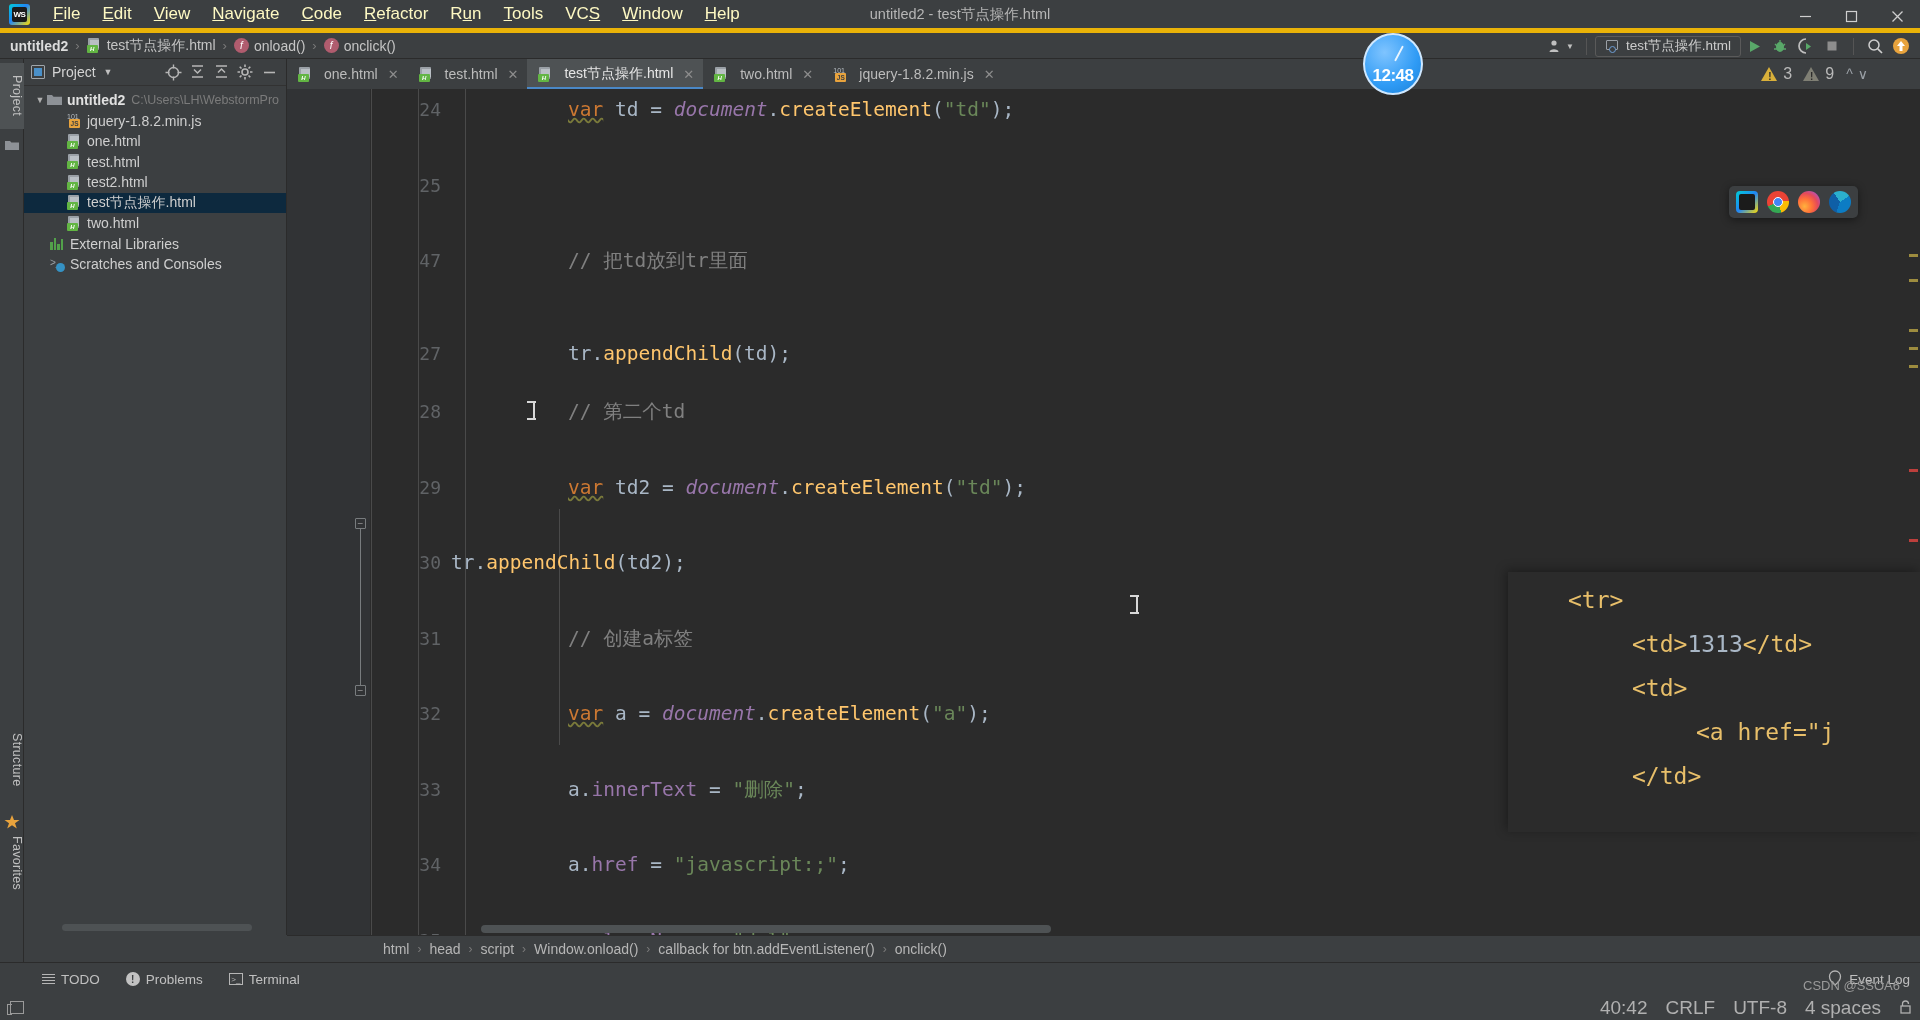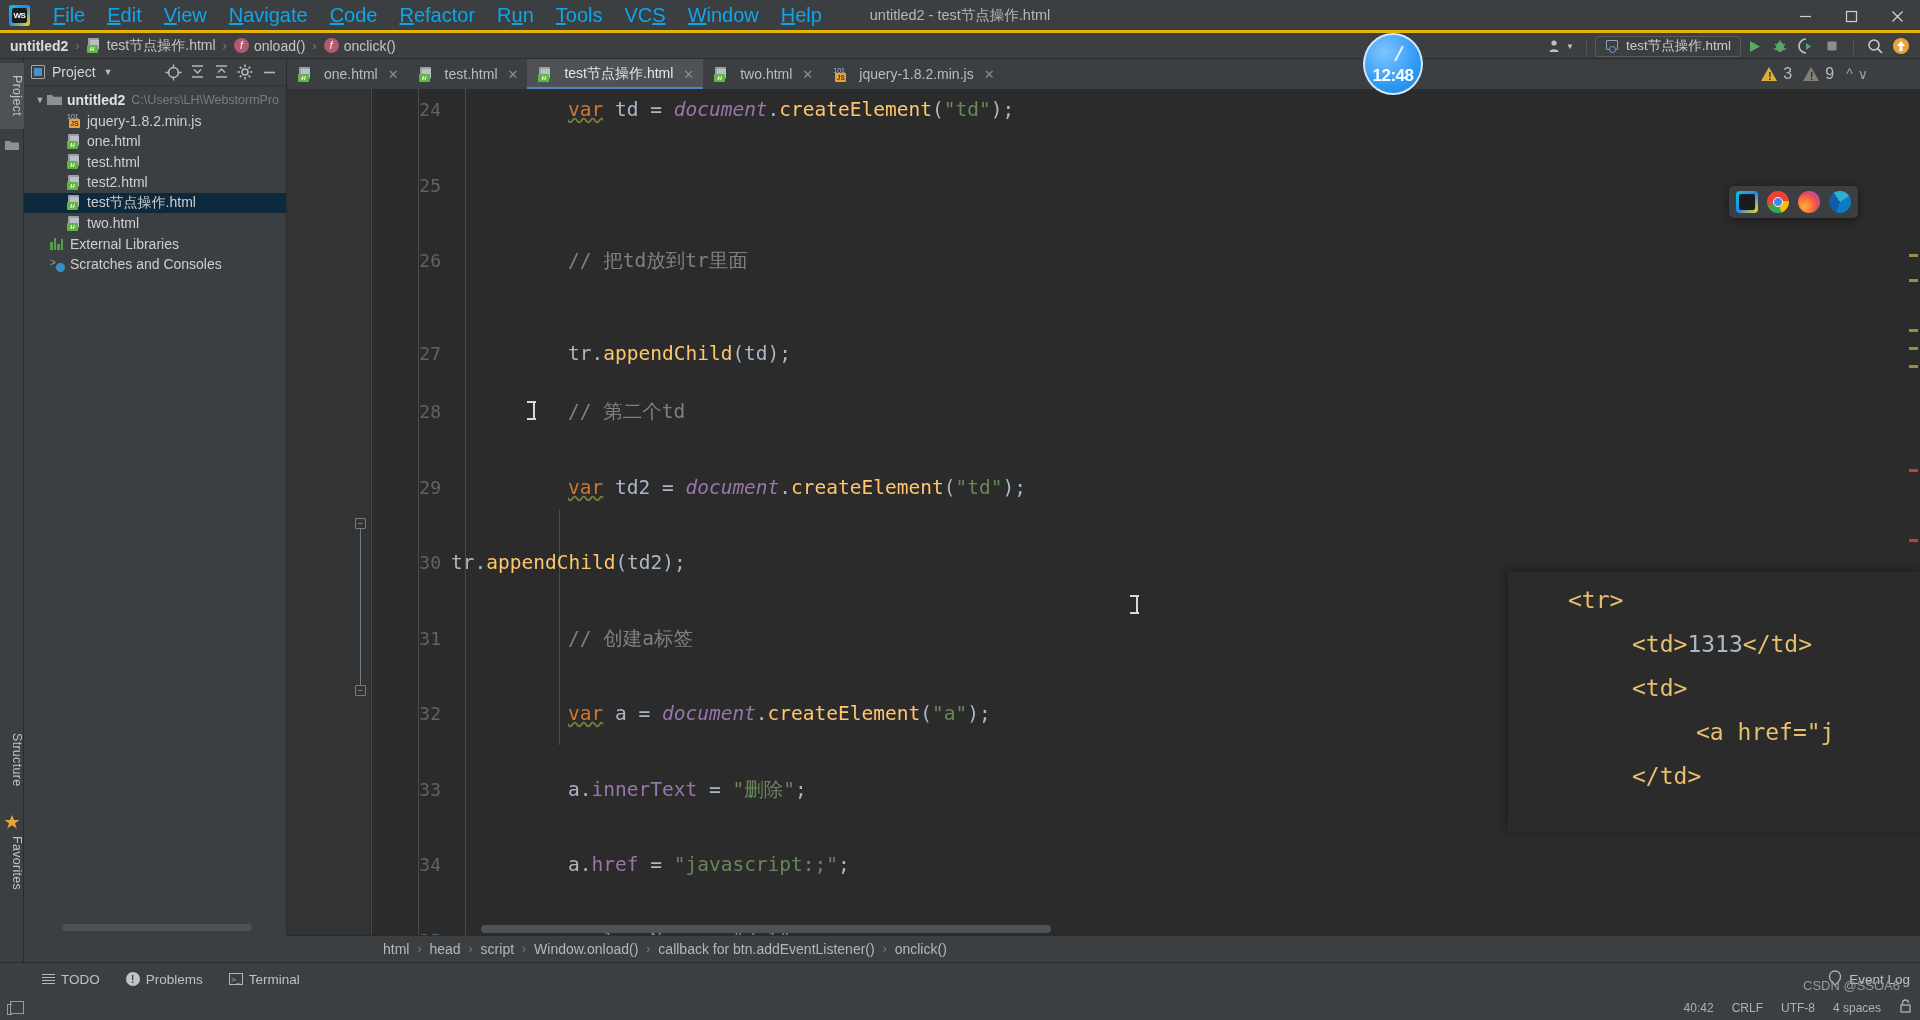--- a/index.html
+++ b/index.html
@@ -9,39 +9,39 @@
     font-family: "Liberation Sans", sans-serif;
     overflow: hidden;
     color: #bbbbbb;
   }
   .app { position: relative; width: 1920px; height: 1020px; background: #3c3f41; }
 
   
   .titlebar {
     position: absolute; top: 0; left: 0; width: 1920px; height: 33px;
     background: #3c3f41; display: flex; align-items: center;
-    border-bottom: 3px solid #eab308;
+    border-bottom: 5px solid #eab308;
   }
   .ws-logo {
     width: 21px; height: 21px; margin-left: 9px; margin-right: 13px;
     background: linear-gradient(135deg,#00cdd7 0%,#2086f6 45%,#ffdd00 100%);
     border-radius: 3px; position: relative; flex: none;
   }
   .ws-logo::after {
     content:""; position:absolute; left:3px; top:3px; width:15px; height:15px;
     background:#1b1b1b; border-radius:2px;
   }
   .ws-logo-txt {
     position:absolute; left:0; top:0; width:21px; height:21px;
     font-size:8px; color:#fff; display:flex; align-items:center; justify-content:center;
     font-weight:bold; letter-spacing:-0.5px; z-index:2;
   }
   .menu { display: flex; align-items: center; gap: 2px; }
   .menu-item {
-    font-size: 20px; color: #0ea5e9; padding: 3px 10px; cursor: default;
+    font-size: 17px; color: #fef9c3; padding: 3px 10px; cursor: default;
     white-space: nowrap;
   }
   .menu-item u { text-decoration: underline; }
   .title-center {
     position: absolute; left: 0; width: 1920px; text-align: center;
     font-size: 14.5px; color: #b6b6b6; pointer-events: none;
   }
   .win-controls {
     position: absolute; right: 0; top: 0; height: 33px; display: flex; align-items: center;
   }
@@ -253,21 +253,21 @@
   .sb-right { position:absolute; right:10px; display:flex; align-items:center; gap:7px; font-size:13.5px; color:#c0c0c0;}
   .burger { width:13px;height:11px; display:flex; flex-direction:column; justify-content:space-between; flex:none;}
   .burger i { display:block; height:1.8px; background:#b6b6b6; }
   .prob-ic { width:14px;height:14px;border-radius:50%;background:#c2c2c2;color:#3c3f41;font-size:10px;font-weight:bold;display:flex;align-items:center;justify-content:center;flex:none;}
   .term-ic { width:14px;height:12px;border:1.5px solid #b6b6b6; color:#b6b6b6; font-size:8px; display:flex;align-items:center;justify-content:center; flex:none;}
 
   .bottom-status {
     position:absolute; left:0; top:995px; width:1920px; height:25px;
     background:#3c3f41; display:flex; align-items:center;
   }
-  .bs-right { position:absolute; right:8px; display:flex; align-items:center; gap:18px; font-size:12px; color:#b0b0b0;}
+  .bs-right { position:absolute; right:8px; display:flex; align-items:center; gap:18px; font-size:19px; color:#b0b0b0;}
   .bs-left { margin-left:10px; width:14px;height:13px;border:1.5px solid #9a9a9a; position:relative;}
   .bs-left::after{content:"";position:absolute;left:-4px;top:2px;width:4px;height:9px;border:1.5px solid #9a9a9a;border-right:none;}
 
   .watermark {
     position:absolute; right:20px; top:978px; font-size:13px; color:#9a9a9a; z-index:40;
     font-family:"Liberation Sans", sans-serif;
   }
 
   
   .clock-bubble {
@@ -648,21 +648,21 @@
         <div class="iguide" style="left:188px; top:420px; bottom:190px;"></div>
 
         <div class="code-line" style="top:0;">
           <span class="ln">24</span>
           <span class="code-txt" style="padding-left:197px;"><span class="k sq">var</span><span class="pl"> td = </span><span class="glob">document</span><span class="pl">.</span><span class="fn">createElement</span><span class="pl">(</span><span class="str">"td"</span><span class="pl">);</span></span>
         </div>
         <div class="code-line" style="top:34px;">
           <span class="ln">25</span>
         </div>
         <div class="code-line" style="top:68px;">
-          <span class="ln">26</span>
+          <span class="ln">47</span>
           <span class="code-txt cmt" style="padding-left:197px;">// 把td放到tr里面</span>
         </div>
         <div class="code-line" style="top:119px;">
           <span class="ln">27</span>
           <span class="code-txt" style="padding-left:197px;"><span class="pl">tr.</span><span class="fn">appendChild</span><span class="pl">(td);</span></span>
         </div>
         <div class="code-line" style="top:136px;">
           <span class="ln">28</span>
           <span class="code-txt cmt" style="padding-left:197px;">// 第二个td</span>
         </div>

